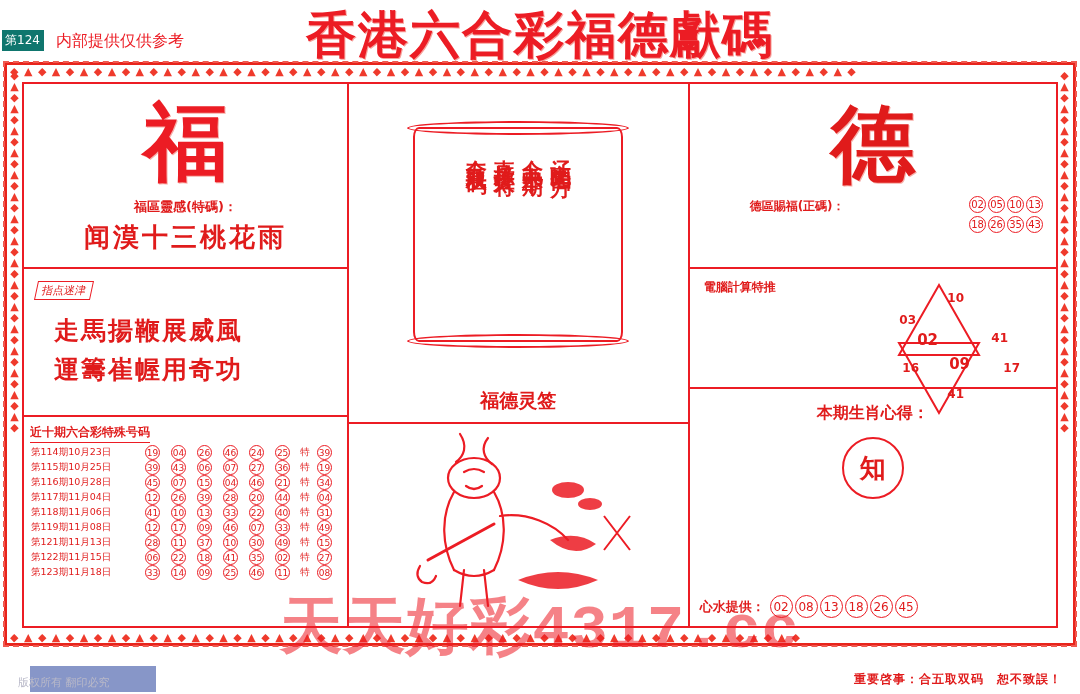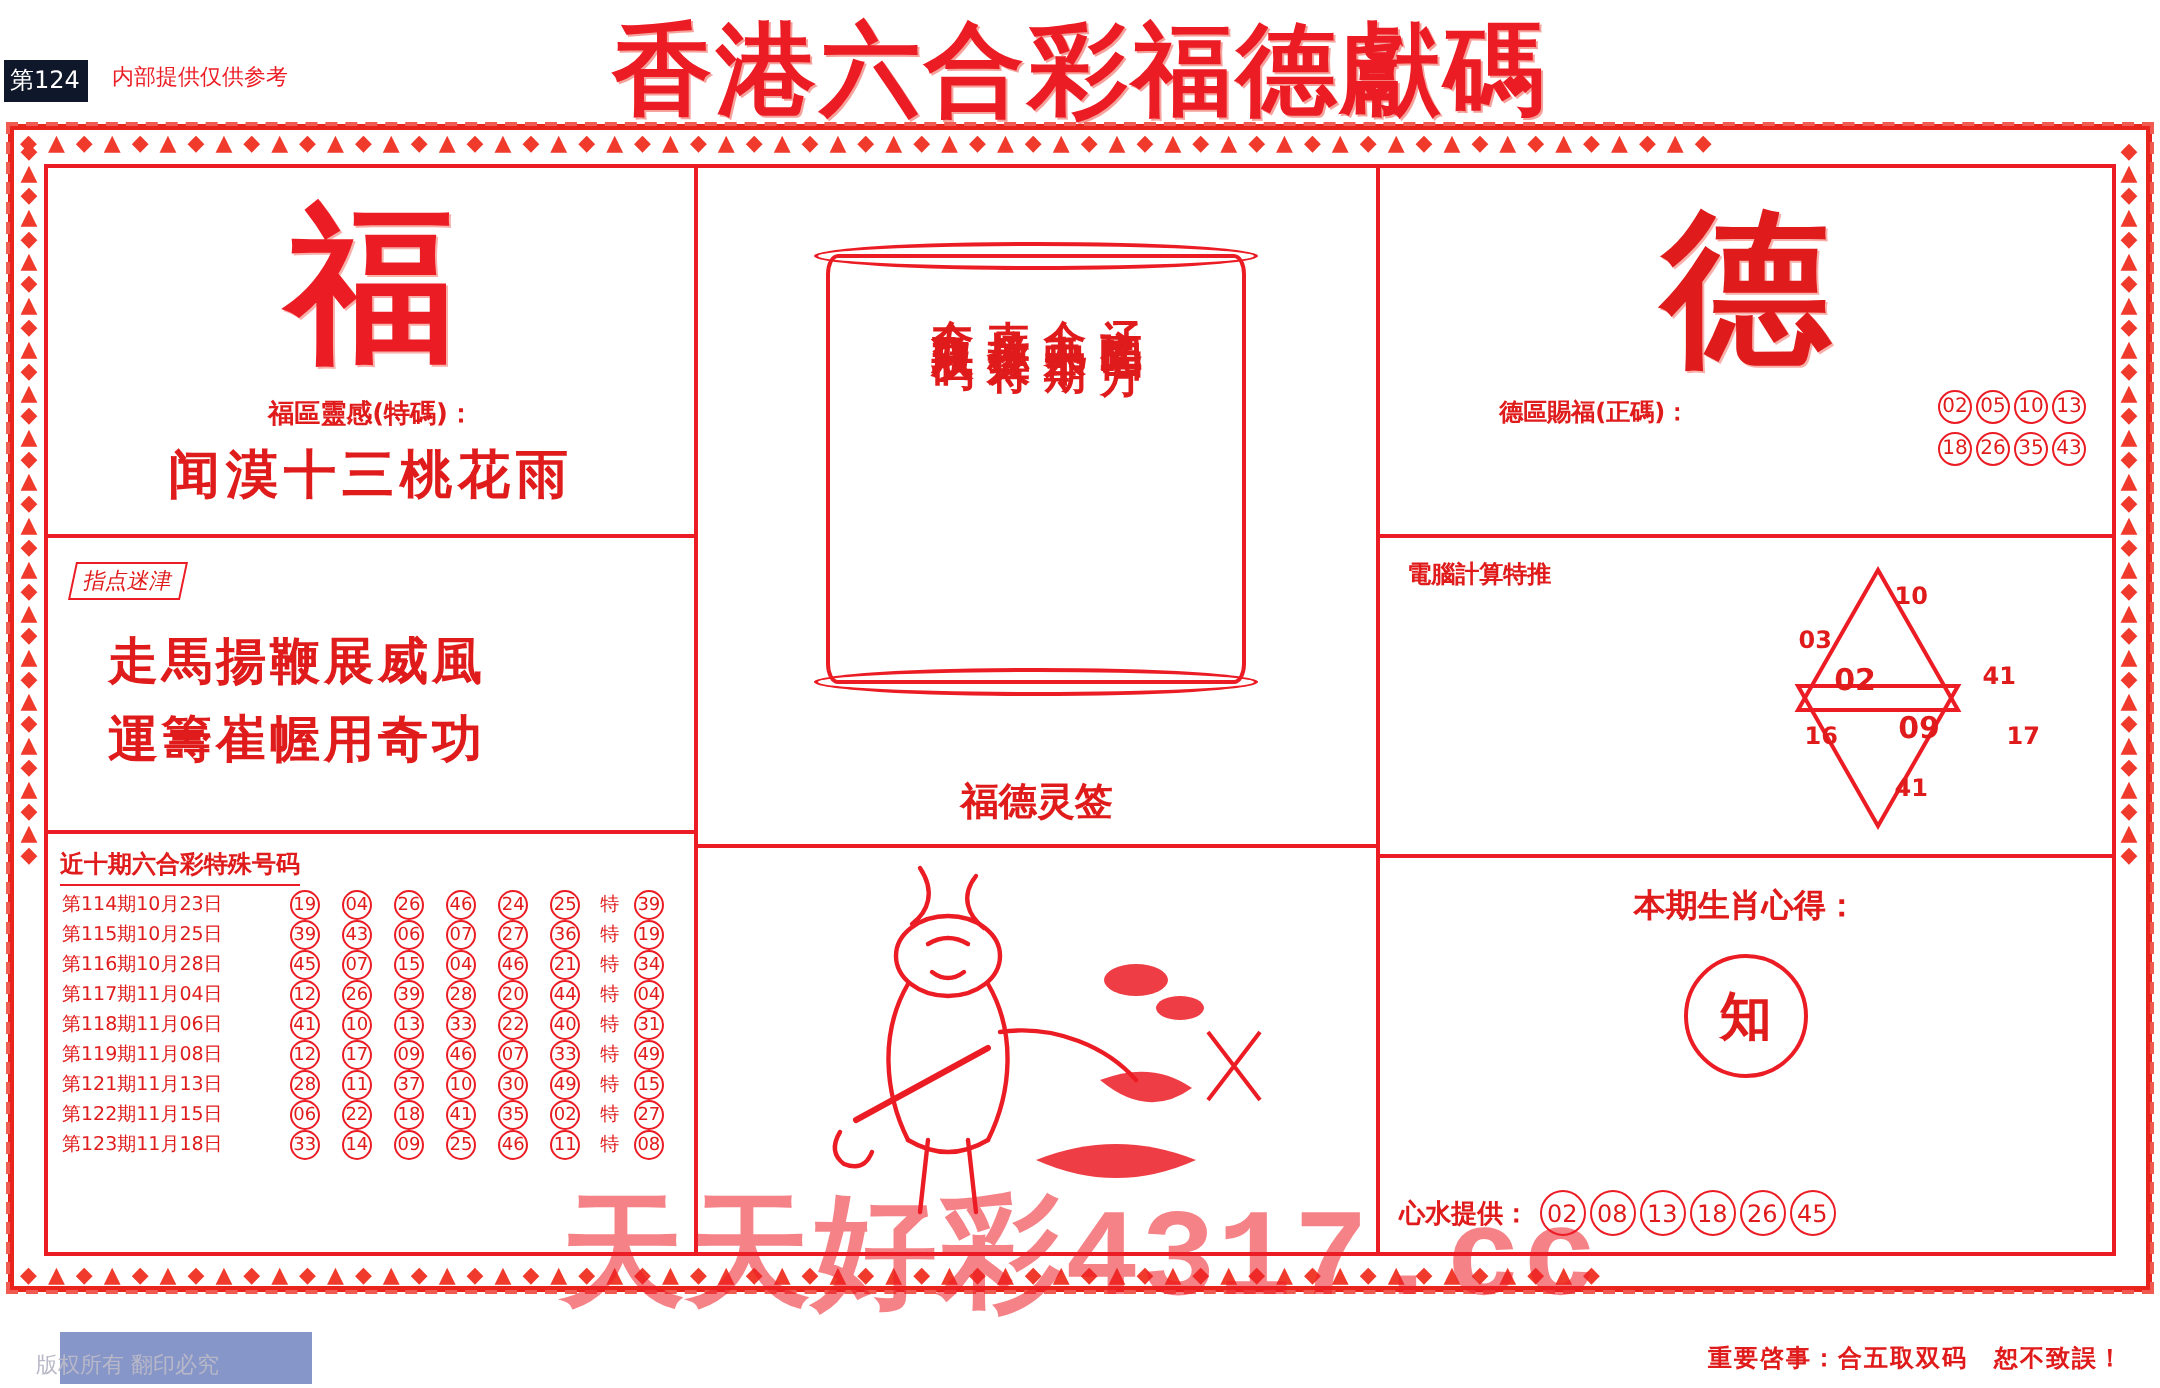--- a/index.html
+++ b/index.html
@@ -49,27 +49,27 @@
     font-family:"DejaVu Serif", serif;
     font-weight:bold;
     font-size:50px;
     color:#ec1c24;
     white-space:nowrap;
     letter-spacing:2px;
     text-shadow:1px 1px 0 #f6a29c;
   }
   .issue-badge {
     position:absolute; left:2px; top:30px;
-    background:#0f172a; color:#fff;
+    background:#0f766e; color:#fff;
     font-size:12px; padding:2px 4px 2px 3px;
     font-family:"DejaVu Sans", sans-serif;
   }
   .issue-note {
     position:absolute; left:56px; top:31px;
-    font-size:11px; color:#ec1c24;text-align:right;
+    font-size:16px; color:#ec1c24;text-align:right;
   }
 
   
   .frame {
     position:absolute;
     left:22px; top:82px; right:22px; bottom:66px;
     border:2px solid #ec1c24;
     display:flex;
   }
   .col { position:relative; }
@@ -159,21 +159,21 @@
   .de-box { height:185px; position:relative; }
   .de-char {
     position:absolute; left:50%; top:18px; transform:translateX(-50%);
     font-family:"DejaVu Serif", serif;
     font-size:84px; font-weight:bold; line-height:1;
     text-shadow:1px 1px 0 #f7b0aa;
   }
   .de-label { position:absolute; left:60px; bottom:52px; font-size:12px; font-weight:bold; }
   .de-nums { position:absolute; right:12px; bottom:34px; width:180px; text-align:right; }
   .de-nums .num-o { width:17px; height:17px; line-height:16px; font-size:10px; }
-  .star-box { height:160px; position:relative; }
+  .star-box { height:120px; position:relative; }
   .star-title { position:absolute; left:14px; top:10px; font-size:12px; font-weight:bold; }
   .star-svg { position:absolute; right:22px; top:4px; }
   .star-num { position:absolute; font-size:12px; font-weight:bold; }
   .zodiac-box { flex:1; position:relative; }
   .zod-title { position:absolute; left:50%; top:14px; transform:translateX(-50%); font-size:16px; font-weight:bold; }
   .zod-circle {
     position:absolute; left:50%; top:48px; transform:translateX(-50%);
     width:62px; height:62px; border:2px solid #ec1c24; border-radius:50%;
     display:flex; align-items:center; justify-content:center;
     font-family:"DejaVu Serif", serif; font-size:26px; font-weight:bold;

